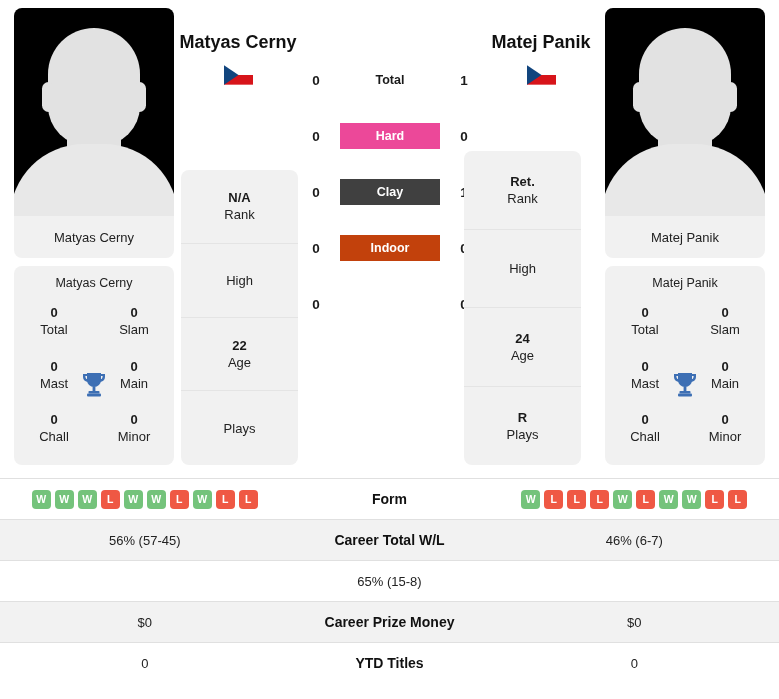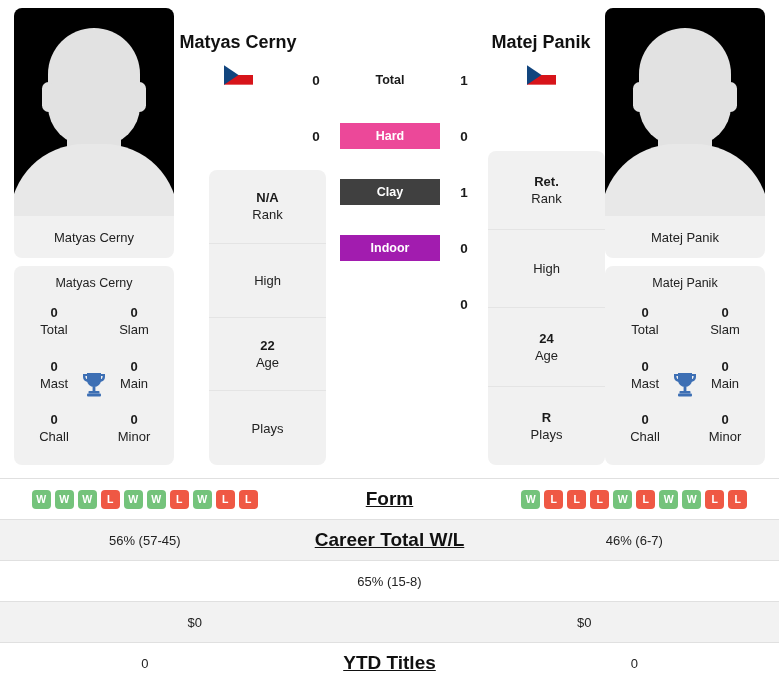--- a/index.html
+++ b/index.html
@@ -74,22 +74,22 @@
   .trophy {
     position: absolute; left: 50%; top: 50%; transform: translate(-50%,-50%);
     width: 26px; height: 28px;
   }
 
   
   .info-card {
     position: absolute; width: 117px;
     background: #f1f1f1; border-radius: 8px; overflow: hidden;
   }
-  .info-card.left  { left: 181px; top: 170px; height: 295px; margin-left: 28px; }
-  .info-card.right { left: 488px; top: 151px; height: 314px; }
+  .info-card.left  { left: 181px; top: 170px; height: 295px; }
+  .info-card.right { left: 464px; top: 151px; height: 314px; }
   .info-row {
     display: flex; flex-direction: column; align-items: center;
     justify-content: center; text-align: center;
     border-bottom: 1px solid #e4e4e4;
   }
   .info-card.left  .info-row { height: 73.75px; }
   .info-card.right .info-row { height: 78.5px; }
   .info-row:last-child { border-bottom: none; }
   .i-val { font-size: 13px; font-weight: bold; line-height: 17px; }
   .i-lab { font-size: 13px; line-height: 17px; color: #222; }
@@ -123,21 +123,21 @@
   }
 
   
   .table { position: absolute; left: 0; top: 478px; width: 779px; }
   .trow {
     display: flex; align-items: center; height: 41px;
     border-top: 1px solid #e0e0e0;
   }
   .trow.shaded { background: #f2f2f2; }
   .tcell { flex: 1; text-align: center; font-size: 13px; color: #222; }
-  .tcell.mid { font-size: 19px; font-weight: bold; color: #111; flex: 0 0 200px; text-decoration: underline; }
+  .tcell.mid { font-size: 14px; font-weight: bold; color: #111; flex: 0 0 200px; }
   .form-badges { display: flex; justify-content: center; gap: 4px; }
   .badge {
     width: 19px; height: 19px; border-radius: 4px; color: #fff;
     font-size: 10.5px; font-weight: bold; line-height: 19px; text-align: center;
   }
 </style>
 </head>
 <body>
 
 <div class="page">
@@ -200,21 +200,21 @@
         <div class="h2h-row">
           <div class="h2h-num">0</div>
           <div class="h2h-mid">
             <span class="surface-pill" style="background: #404040;">Clay</span>
           </div>
           <div class="h2h-num">1</div>
         </div>
         <div class="h2h-row">
           <div class="h2h-num">0</div>
           <div class="h2h-mid">
-            <span class="surface-pill" style="background: #a21caf;">Indoor</span>
+            <span class="surface-pill" style="background: #c2410c;">Indoor</span>
           </div>
           <div class="h2h-num">0</div>
         </div>
         <div class="h2h-row">
           <div class="h2h-num">0</div>
           <div class="h2h-num">0</div>
         </div>
       </div>
 
     <div class="info-card left" id="info-left">
@@ -365,20 +365,21 @@
       <div class="trow shaded">
         <div class="tcell">56% (57-45)</div>
         <div class="tcell mid">Career Total W/L</div>
         <div class="tcell">46% (6-7)</div>
       </div>
       <div class="trow">
         <div class="tcell">65% (15-8)</div>
       </div>
       <div class="trow shaded">
         <div class="tcell">$0</div>
+        <div class="tcell mid">Career Prize Money</div>
         <div class="tcell">$0</div>
       </div>
       <div class="trow">
         <div class="tcell">0</div>
         <div class="tcell mid">YTD Titles</div>
         <div class="tcell">0</div>
       </div>
     </div>
 
 </div>

